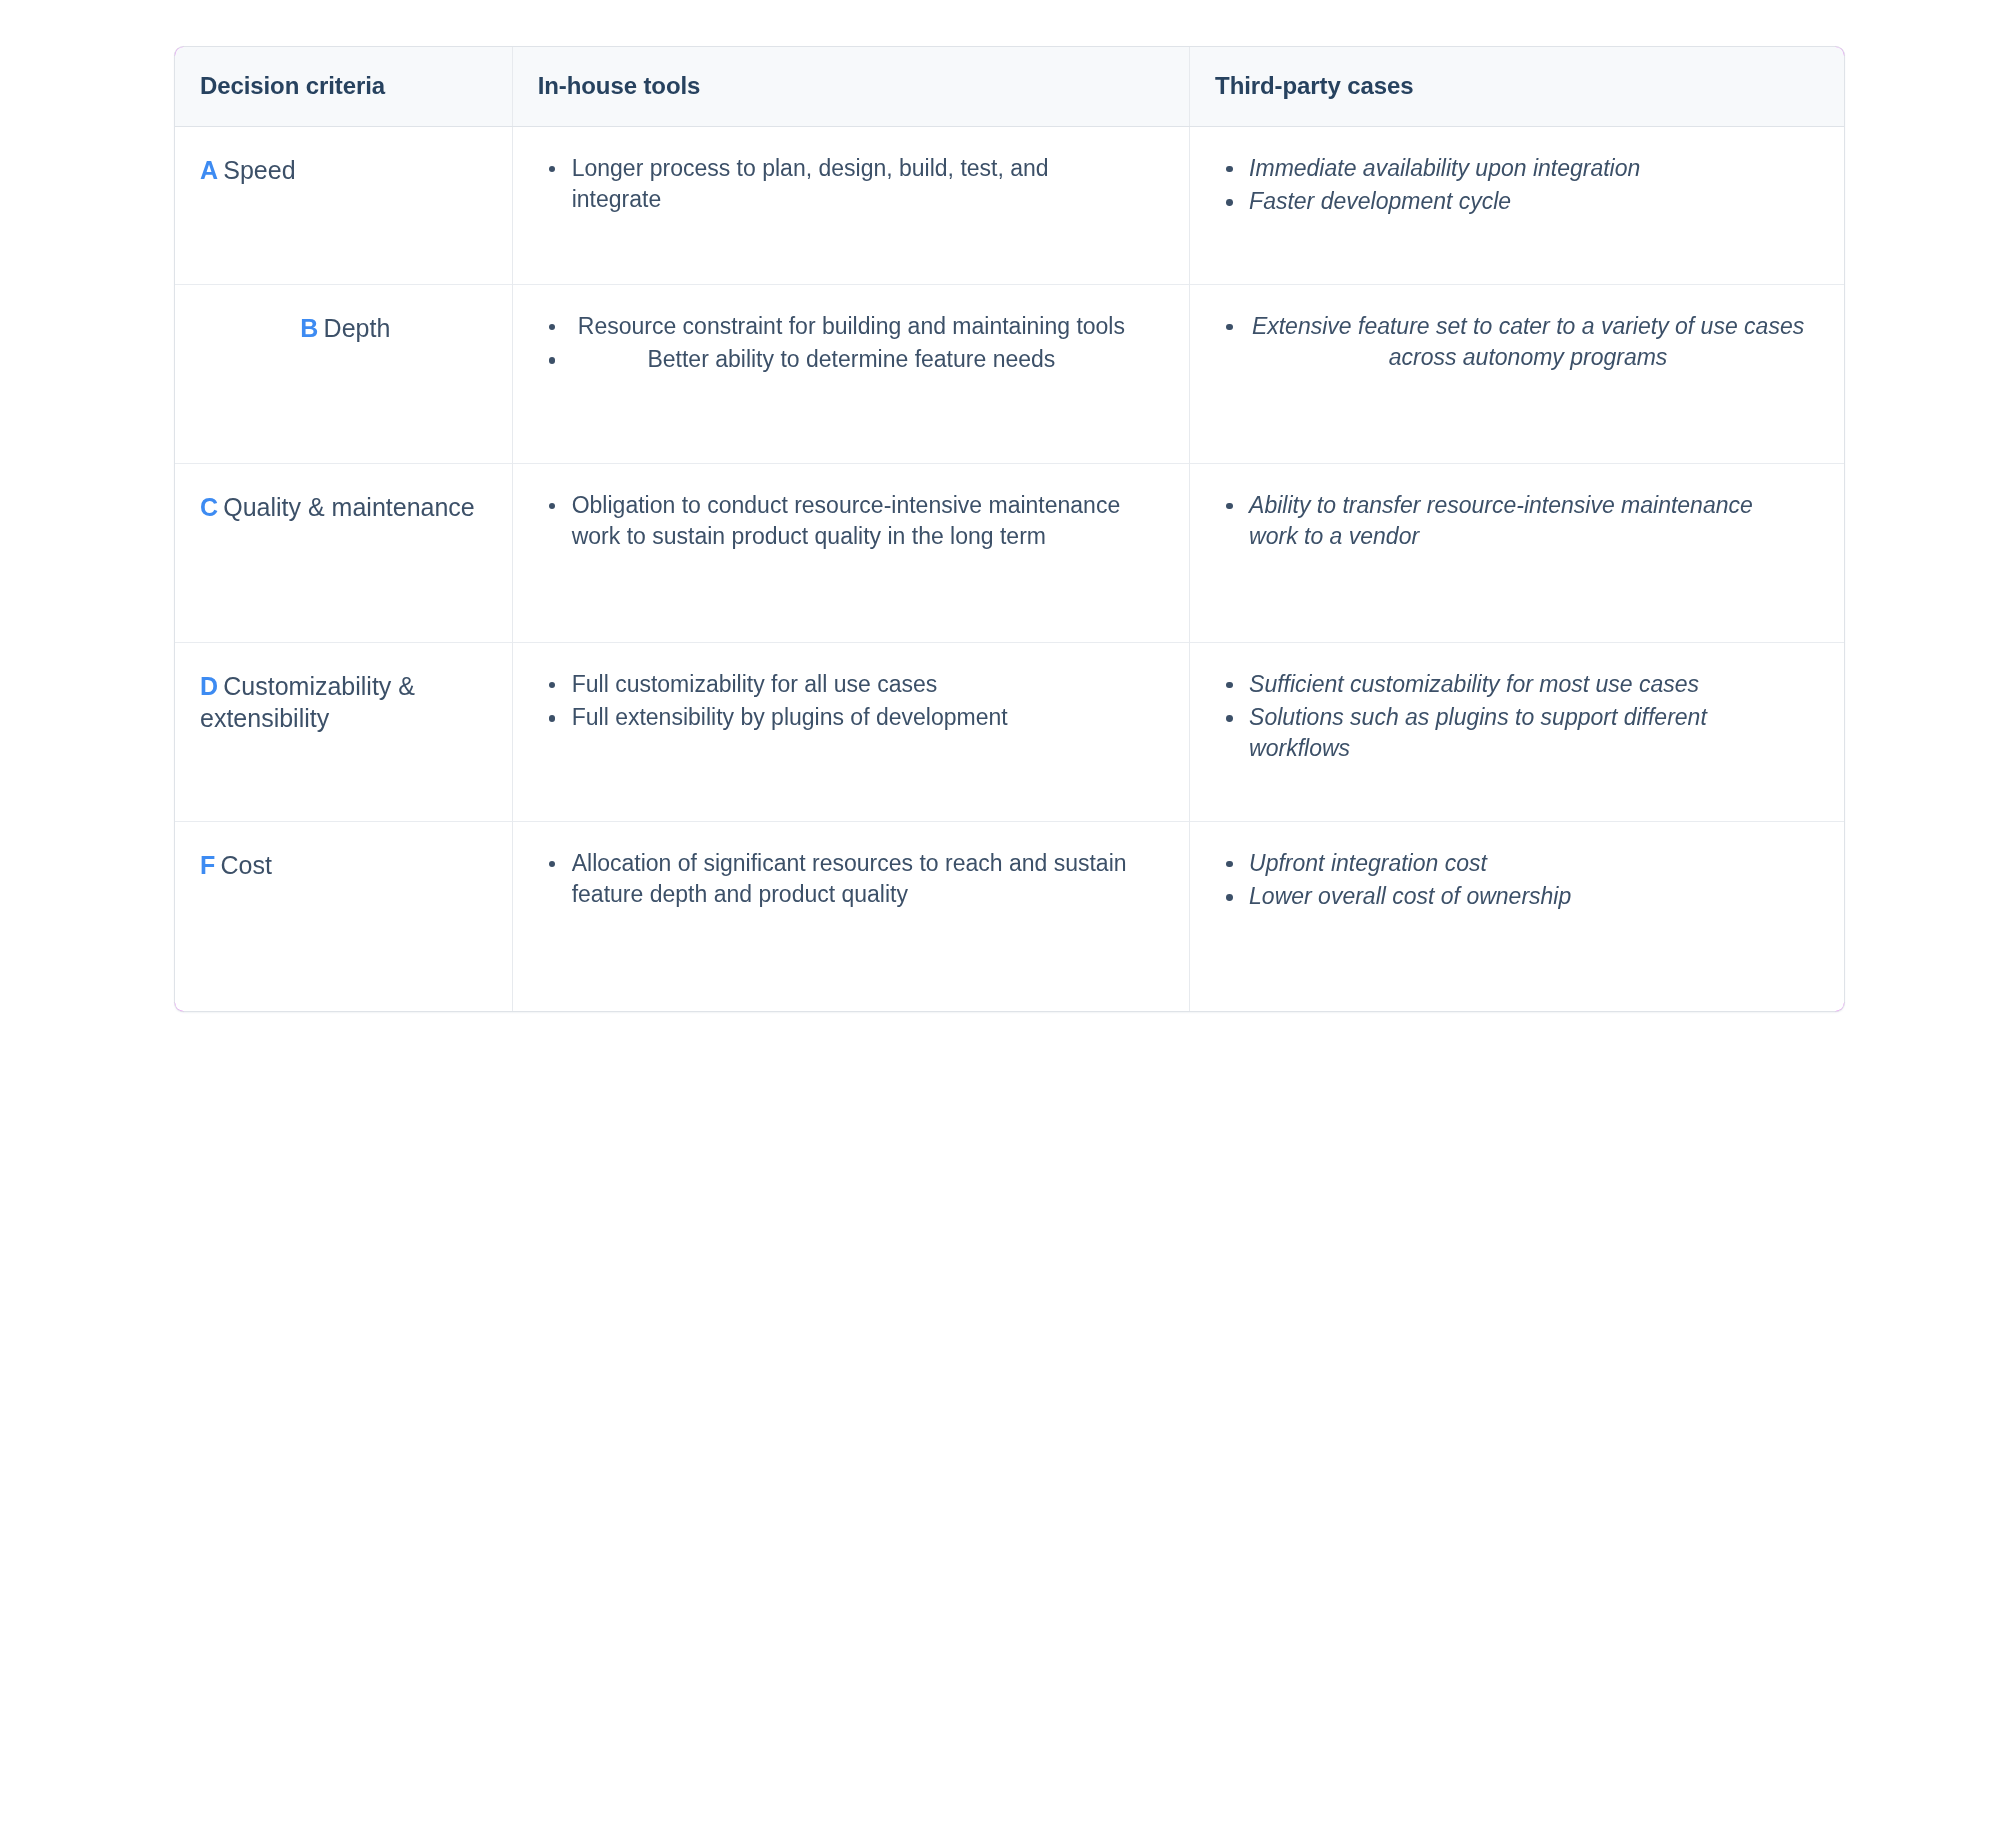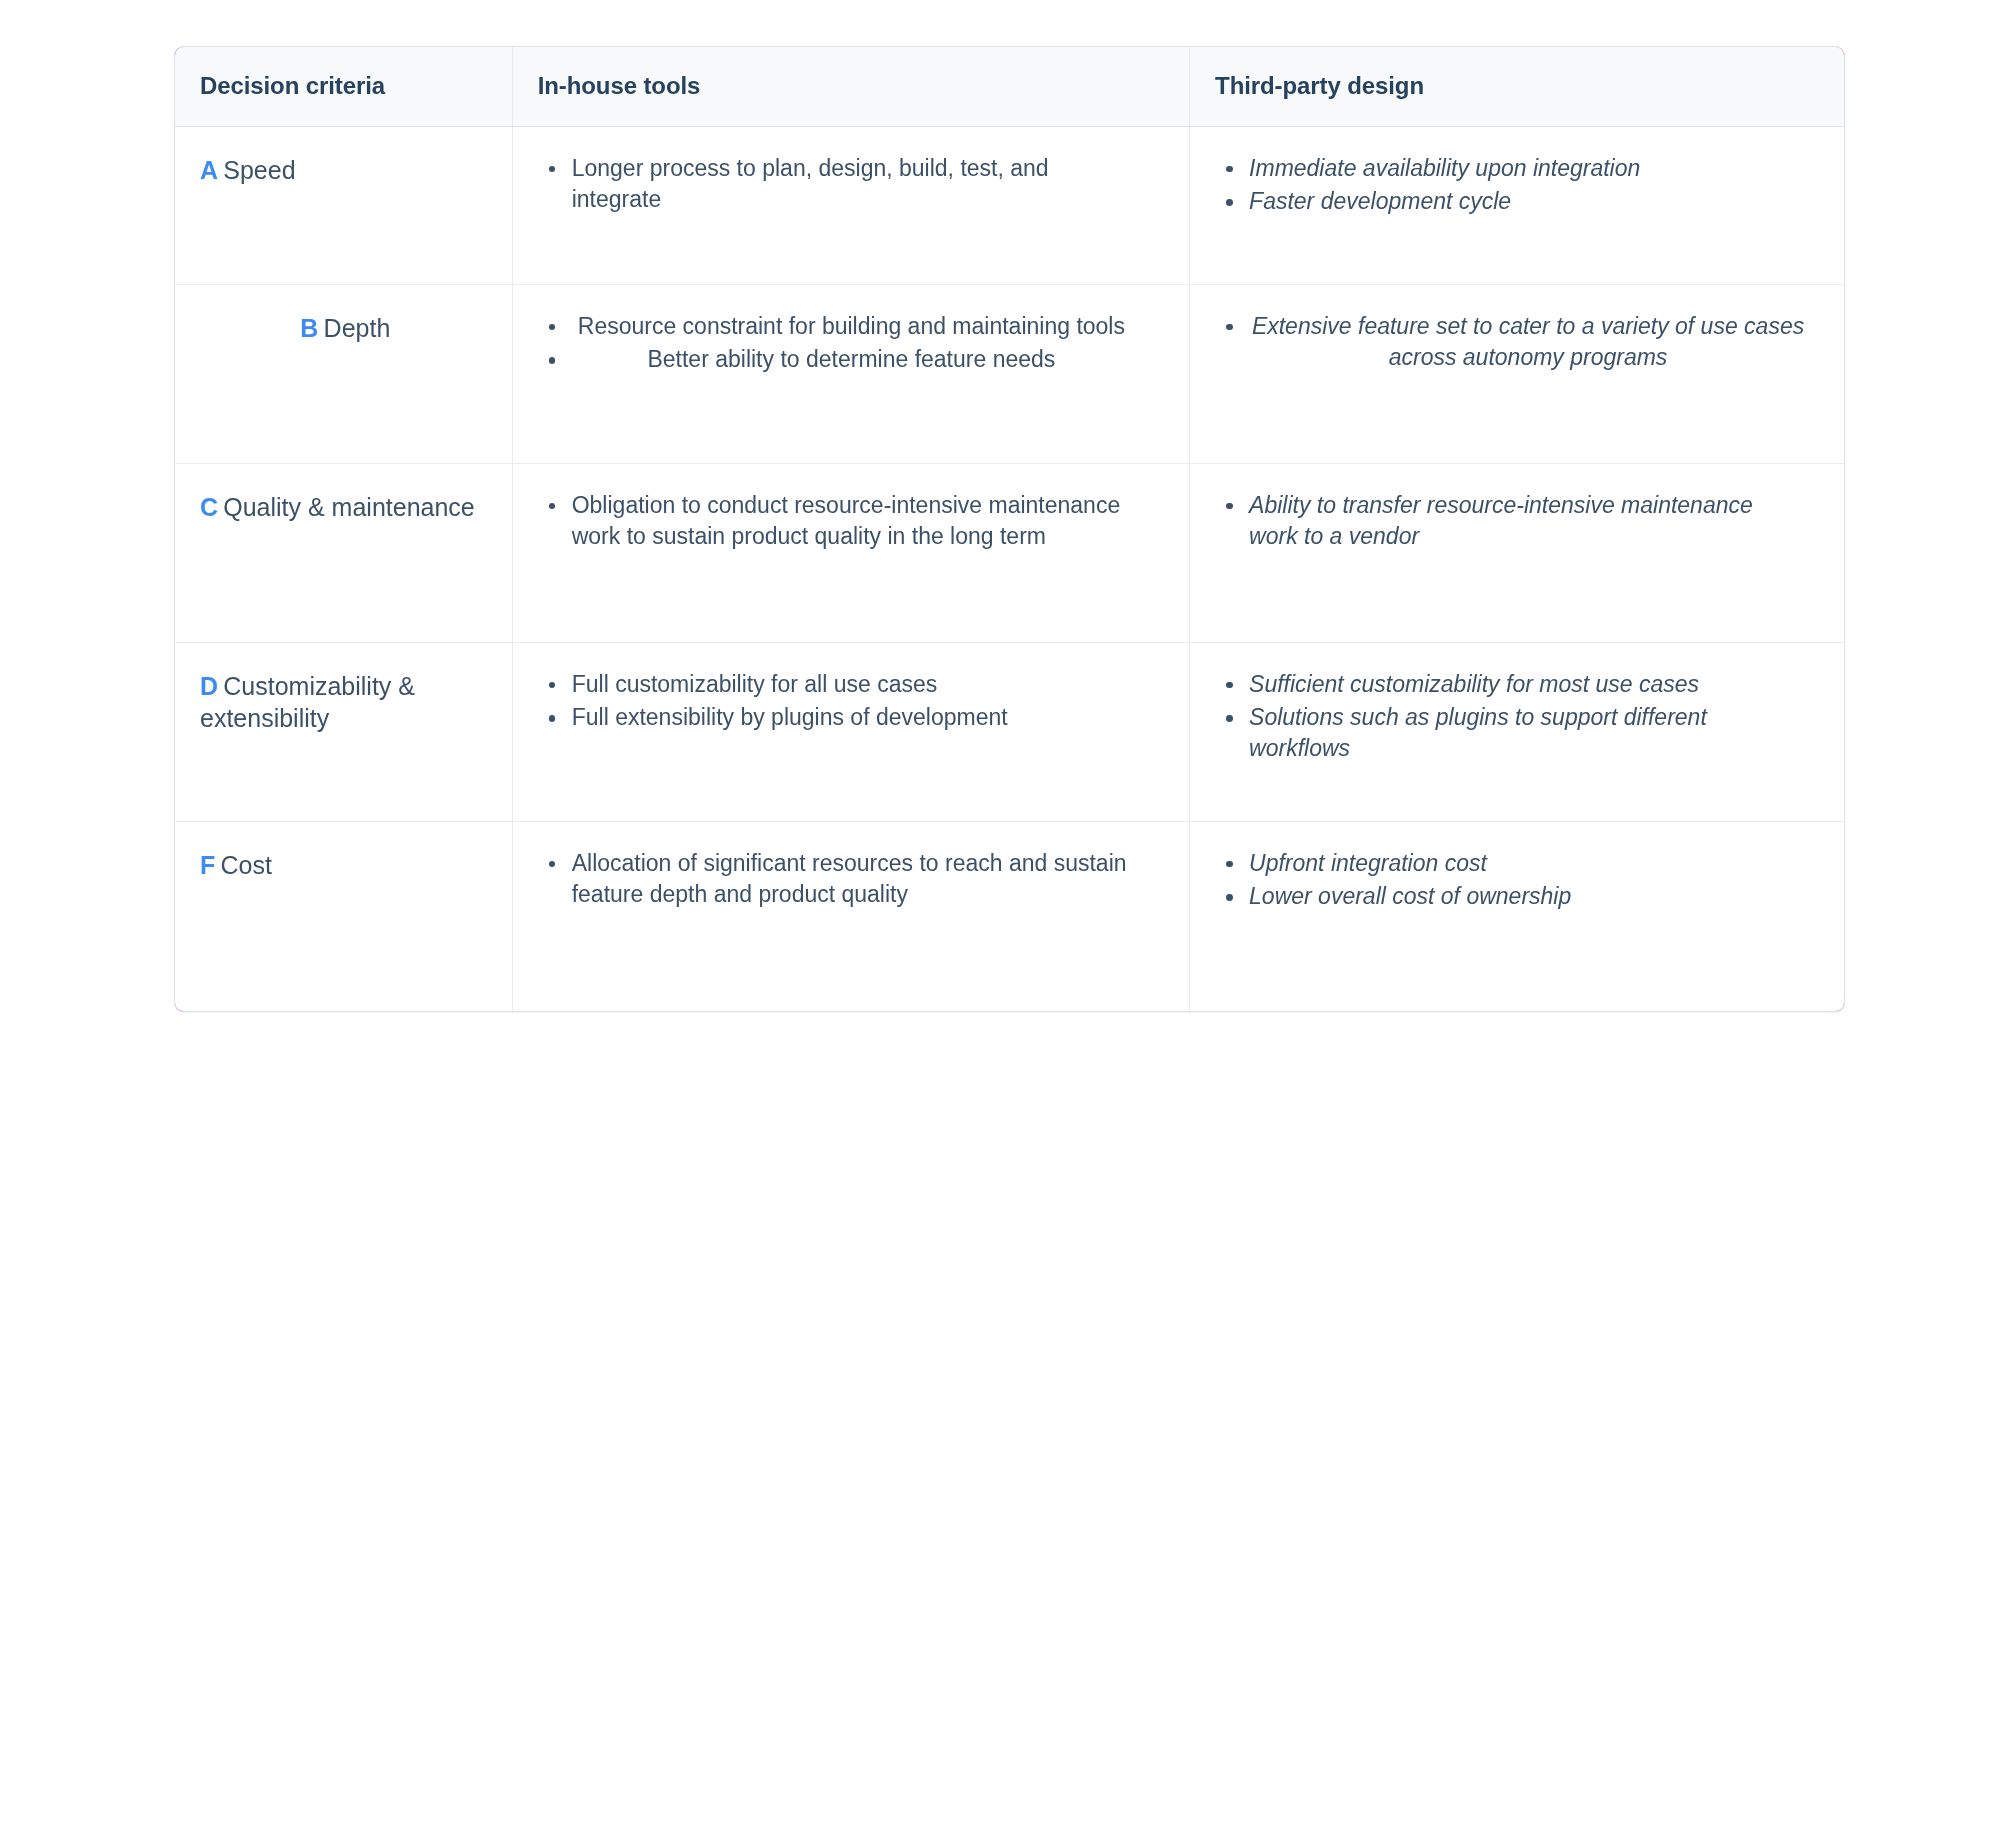--- a/index.html
+++ b/index.html
@@ -130,21 +130,21 @@
     <table class="cmp">
       <colgroup>
         <col class="c-criteria">
         <col class="c-inhouse">
         <col class="c-third">
       </colgroup>
       <thead>
         <tr>
           <th>Decision criteria</th>
           <th>In-house tools</th>
-          <th>Third-party design</th>
+          <th>Third-party cases</th>
         </tr>
       </thead>
       <tbody>
 
         <tr class="r-a">
           <td>
             <div class="crit"><span class="letter">A</span><span>Speed</span></div>
           </td>
           <td class="cell-inhouse">
             <ul class="bl">

